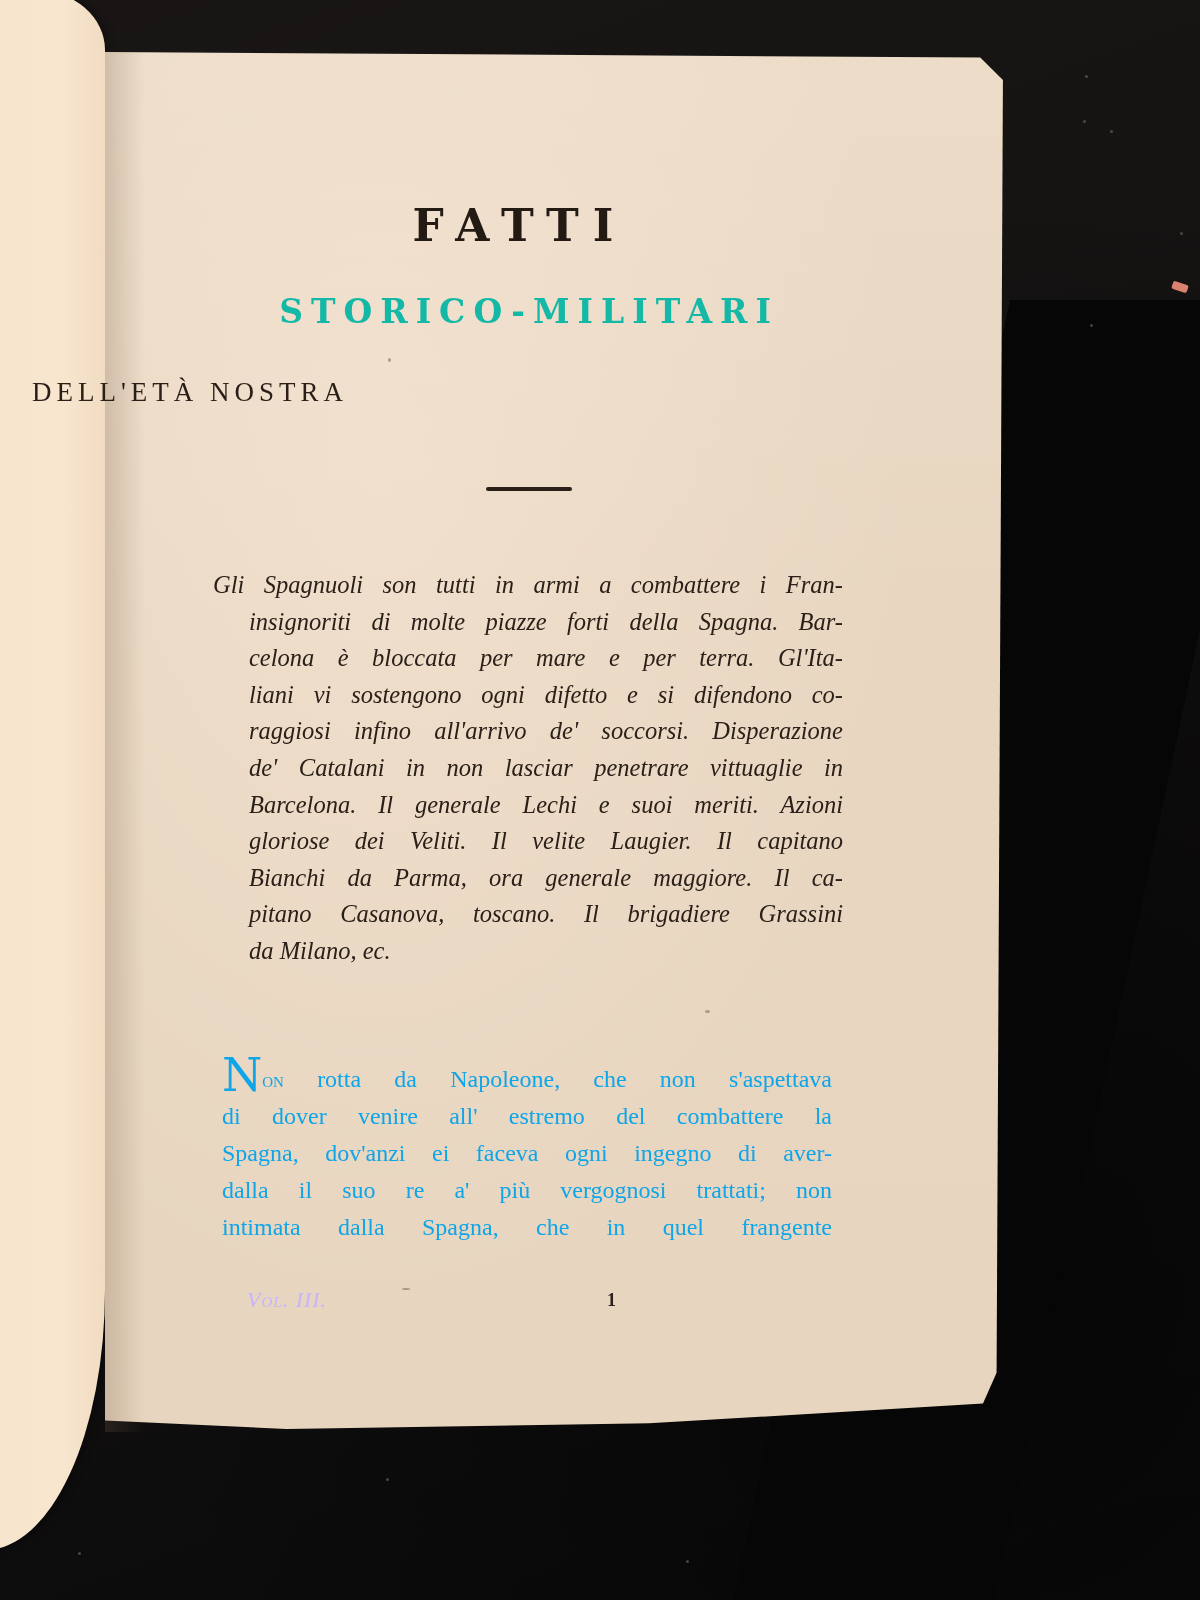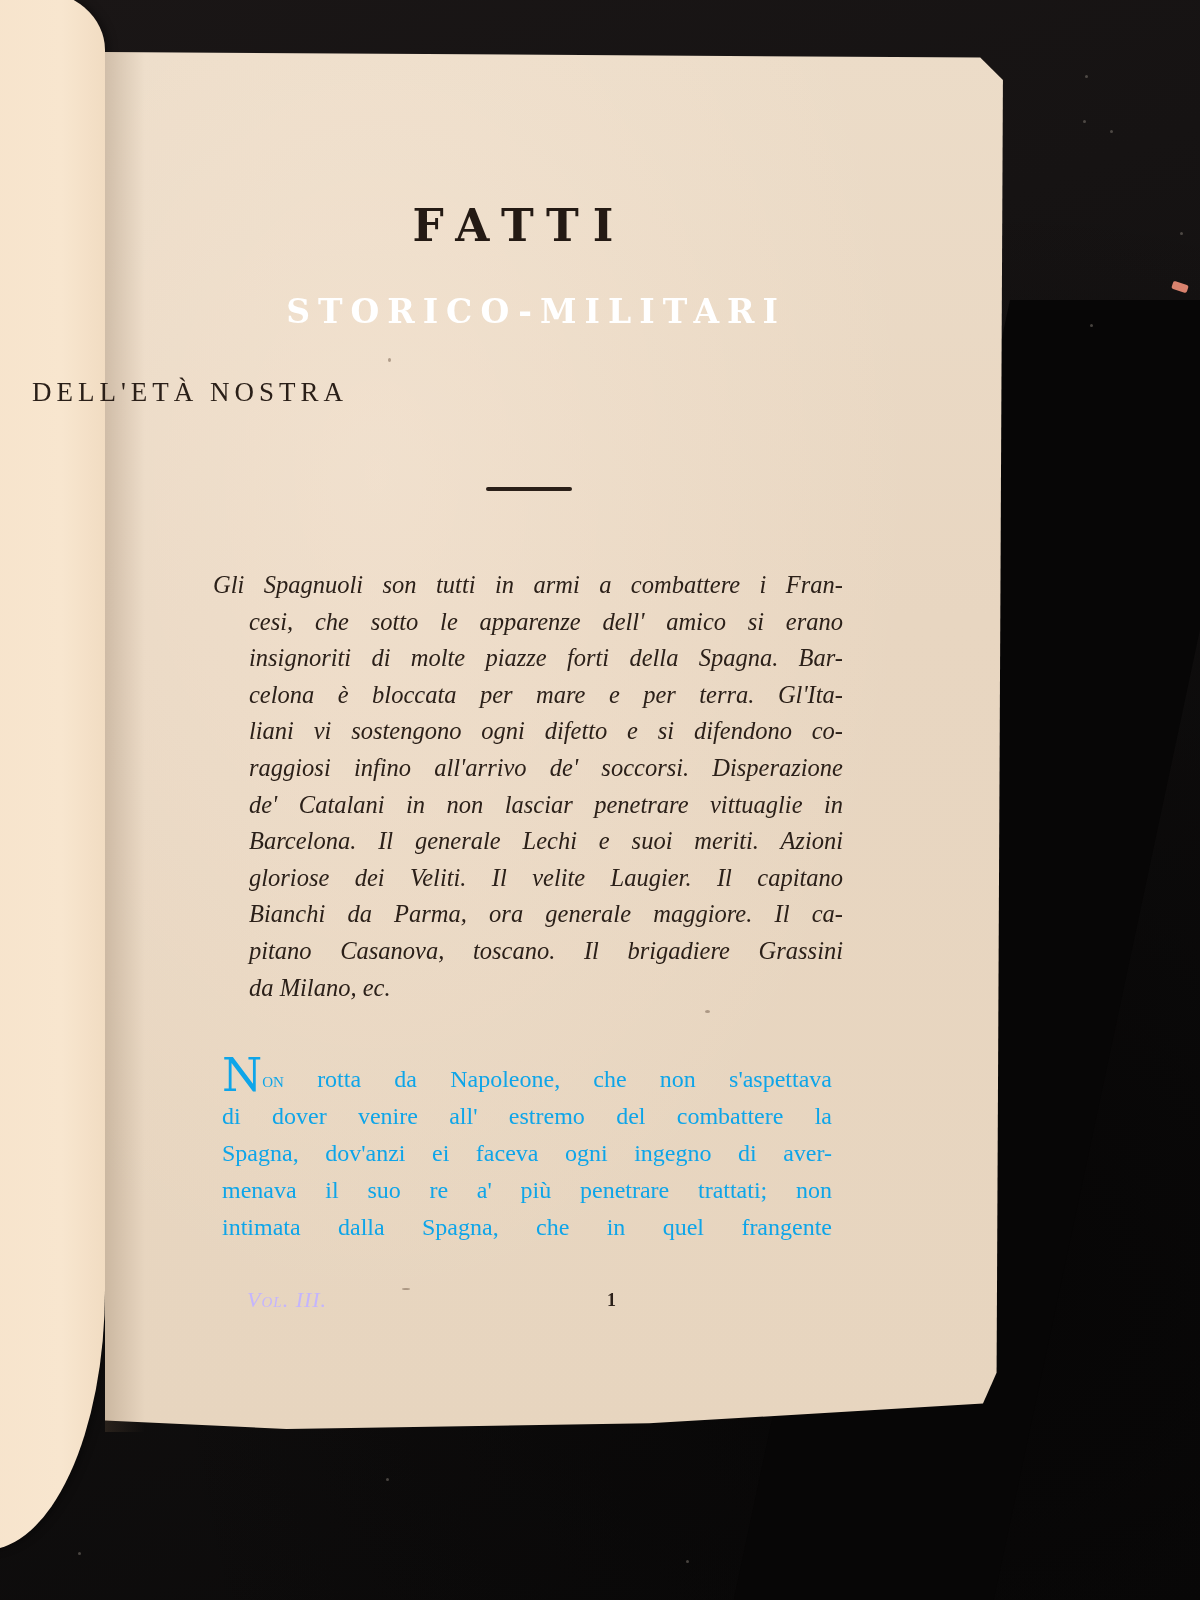--- a/index.html
+++ b/index.html
@@ -45,23 +45,23 @@
     position: absolute; left: 105px; top: 52px; width: 40px; height: 1380px;
     background: linear-gradient(90deg, rgba(120,95,70,.25), rgba(0,0,0,0));
   }
   .content { position: absolute; left: 0; top: 0; width: 1200px; height: 1304px; color: #2a1f18; }
   .title-1 {
     position: absolute; left: 0; width: 1040px; top: 200px; text-align: center;
     font-family: "DejaVu Serif", serif; font-weight: bold; font-size: 44px;
     letter-spacing: 14px; color: #241a14;
   }
   .title-2 {
-    position: absolute; left: 16px; width: 1040px; top: 292px; text-align: center;
+    position: absolute; left: 9px; width: 1040px; top: 292px; text-align: center;
     font-family: "DejaVu Serif", serif; font-weight: bold; font-size: 33px;
-    letter-spacing: 8px; color: #ffffff;
+    letter-spacing: 8px; color: #14b8a6;
   }
   .title-3 {
     position: absolute; left: 0; width: 1040px; top: 377px; 
     font-family: "Liberation Serif", serif; font-size: 27px;
     letter-spacing: 5px; color: #2a1f18; margin-left: 32px;
   }
   .rule {
     position: absolute; left: 486px; top: 487px; width: 86px; height: 4px;
     background: #2a1f18; border-radius: 2px;
   }
@@ -119,36 +119,35 @@
   <div class="speck" style="left:705px;top:1010px;width:5px;height:3px"></div>
   <div class="speck" style="left:402px;top:1288px;width:8px;height:2px"></div>
 
   <div class="title-1">FATTI</div>
   <div class="title-2">STORICO-MILITARI</div>
   <div class="title-3">DELL'ETÀ NOSTRA</div>
   <div class="rule"></div>
 
   <div class="summary">
     <span class="line">Gli Spagnuoli son tutti in armi a combattere i Fran-</span>
-    <span class="line indent">cesi, che sotto le apparenze dell' amico si erano</span>
     <span class="line indent">insignoriti di molte piazze forti della Spagna. Bar-</span>
     <span class="line indent">celona è bloccata per mare e per terra. Gl'Ita-</span>
     <span class="line indent">liani vi sostengono ogni difetto e si difendono co-</span>
     <span class="line indent">raggiosi infino all'arrivo de' soccorsi. Disperazione</span>
     <span class="line indent">de' Catalani in non lasciar penetrare vittuaglie in</span>
     <span class="line indent">Barcelona. Il generale Lechi e suoi meriti. Azioni</span>
     <span class="line indent">gloriose dei Veliti. Il velite Laugier. Il capitano</span>
     <span class="line indent">Bianchi da Parma, ora generale maggiore. Il ca-</span>
     <span class="line indent">pitano Casanova, toscano. Il brigadiere Grassini</span>
     <span class="line indent last">da Milano, ec.</span>
   </div>
 
   <div class="body-text">
     <span class="line"><span class="drop-cap">N</span><span class="small-caps">on</span><span> rotta da Napoleone, che non s'aspettava</span></span>
     <span class="line">di dover venire all' estremo del combattere la</span>
     <span class="line">Spagna, dov'anzi ei faceva ogni ingegno di aver-</span>
-    <span class="line">menava il suo re a' più penetrare trattati; non</span>
+    <span class="line">dalla il suo re a' più vergognosi trattati; non</span>
     <span class="line">intimata dalla Spagna, che in quel frangente</span>
   </div>
 
   <div class="footer-sig"><span>V</span><span class="sc">ol.</span><span> III.</span></div>
   <div class="footer-num">1</div>
 </div>
 
 </body></html>

